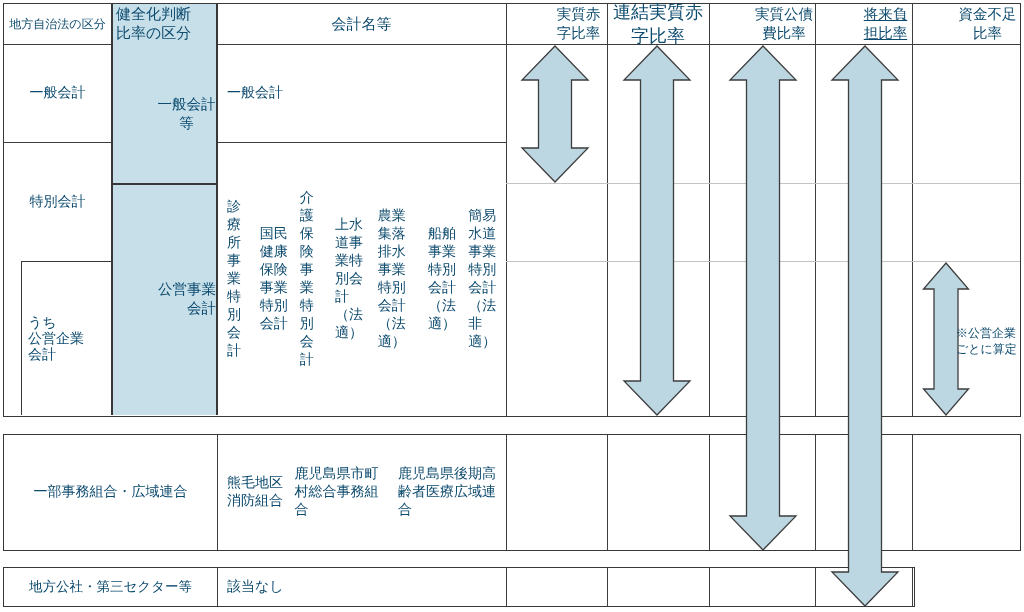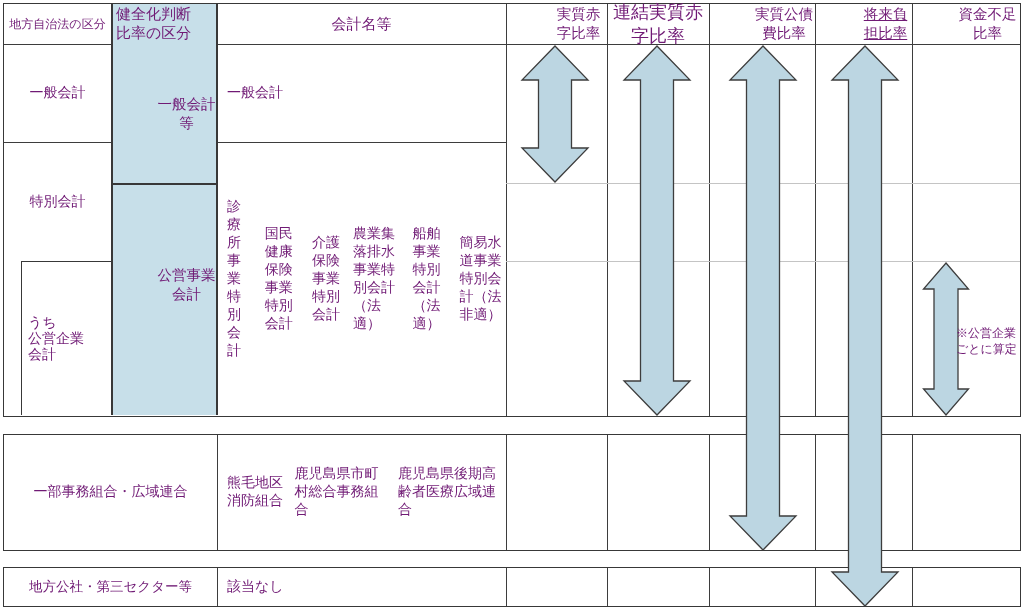--- a/index.html
+++ b/index.html
@@ -1,19 +1,19 @@
 <!DOCTYPE html>
 <html><head>
 <meta charset="utf-8">
 <style>
   html,body{margin:0;padding:0;background:#ffffff;}
   #canvas{
     position:relative;width:1024px;height:612px;background:#ffffff;
     font-family:"Liberation Serif","DejaVu Serif",serif;
-    color:#701a75;overflow:hidden;
+    color:#0c4a6e;overflow:hidden;
   }
   .block{position:absolute;border:1.5px solid #383838;box-sizing:border-box;background:#ffffff;}
   .vline{position:absolute;top:0;bottom:0;width:1.2px;background:#3d3d3d;}
   .hline-dark{position:absolute;height:1.2px;background:#3d3d3d;}
   .hline-light{position:absolute;height:1px;background:#c4c4c4;}
   .cell{position:absolute;display:flex;align-items:center;box-sizing:border-box;}
   .center{justify-content:center;text-align:center;}
   .padL{padding-left:10px;}
   .bluecol{
     position:absolute;background:#c7dfe9;border-left:2px solid #383838;border-right:2px solid #383838;
@@ -68,40 +68,43 @@
     </div>
 
     <div class="bluecol" style="left:107px;top:0;width:107px;height:411px;">
       <div class="bluediv" style="top:179px;"></div>
       <div class="cell fs15" style="left:0;top:0;right:12px;height:40px;padding:12px 3px;">
         <span>健全化判断比率の区分</span>
       </div>
       <div class="cell center fs145" style="left:0;top:40px;right:0;height:139px;">
         <span>一般会計等</span>
       </div>
-      <div class="cell center fs145" style="left:0;top:166px;right:0;height:230px;">
+      <div class="cell center fs145" style="left:0;top:180px;right:0;height:230px;text-align:right;">
         <span>公営事業会計</span>
       </div>
     </div>
 
     <div class="cell center fs15" style="left:213px;top:0;width:289px;height:40px;">
       <span>会計名等</span>
     </div>
     <div class="cell padL fs14" style="left:213px;top:40px;width:289px;height:98px;">
       <span>一般会計</span>
     </div>
     <div class="list" style="left:213px;top:138px;width:289px;height:273px;">
       <div>
           <span>診療所事業特別会計</span>
         </div>
       <div>
           <span>国民健康保険事業特別会計</span>
         </div>
       <div>
           <span>介護保険事業特別会計</span>
+        </div>
+      <div>
+          <span>上水道事業特別会計（法適）</span>
         </div>
       <div>
           <span>農業集落排水事業特別会計（法適）</span>
         </div>
       <div>
           <span>船舶事業特別会計（法適）</span>
         </div>
       <div>
           <span>簡易水道事業特別会計（法非適）</span>
         </div>
@@ -141,21 +144,21 @@
         </div>
       <div>
           <span>鹿児島県市町村総合事務組合</span>
         </div>
       <div>
           <span>鹿児島県後期高齢者医療広域連合</span>
         </div>
     </div>
   </div>
 
-  <div class="block" style="left:3px;top:567px;width:1018px;height:40px;">
+  <div class="block" style="left:3px;top:567px;width:912px;height:40px;">
     <div class="vline" style="left:213px;"></div>
     <div class="vline" style="left:502px;"></div>
     <div class="vline" style="left:603px;"></div>
     <div class="vline" style="left:705px;"></div>
     <div class="vline" style="left:811px;"></div>
     <div class="vline" style="left:908px;"></div>
 
     <div class="cell center fs135" style="left:0;top:0;width:213px;height:37px;">
       <span>地方公社・第三セクター等</span>
     </div>

